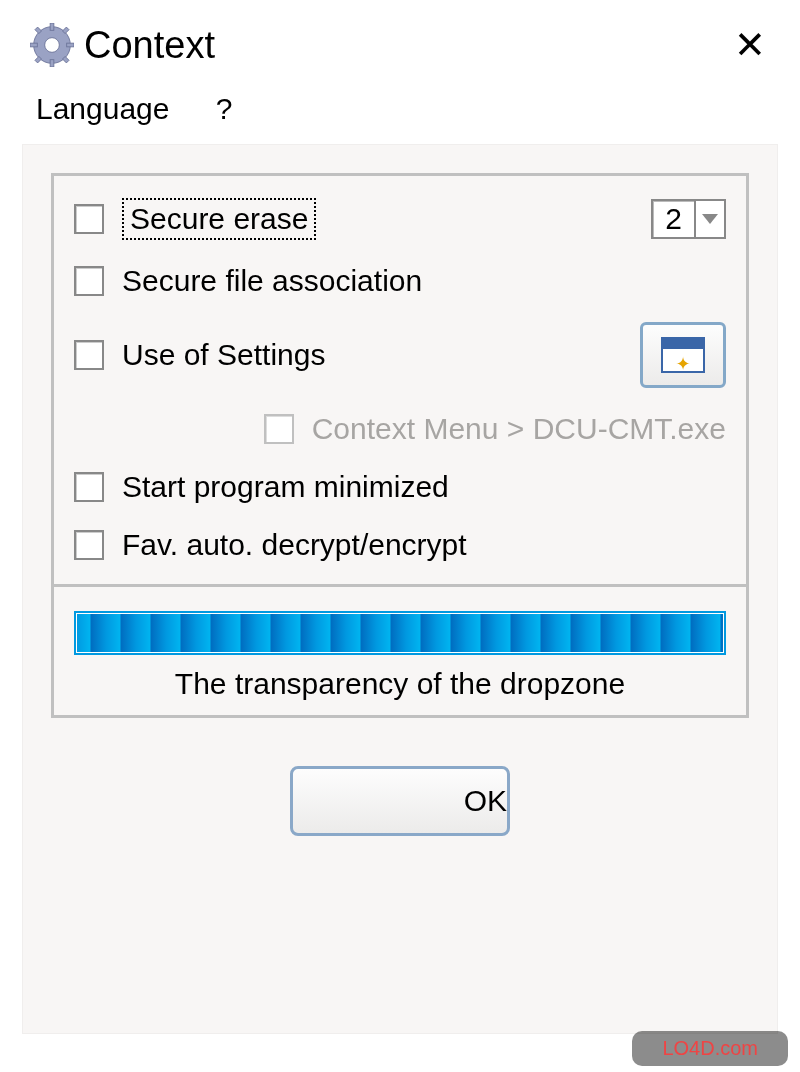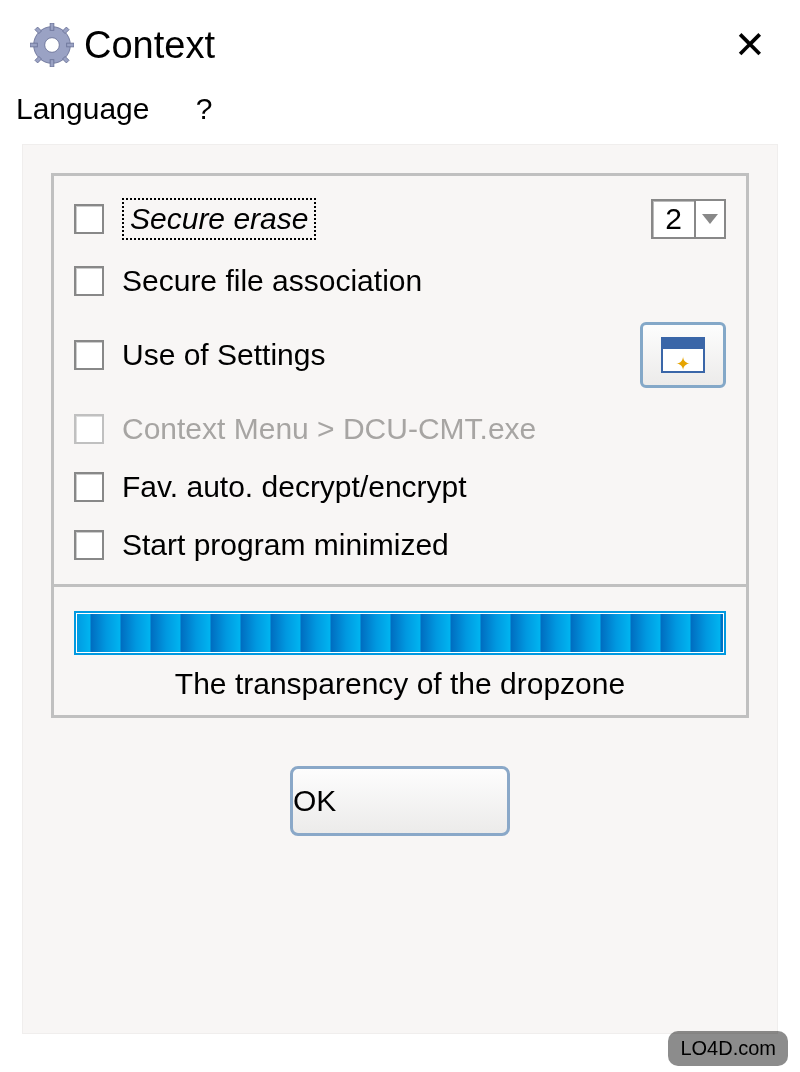--- a/index.html
+++ b/index.html
@@ -35,21 +35,21 @@
     .titlebar .close {
       font-size: 38px;
       color: #000;
       cursor: pointer;
       width: 40px;
       text-align: center;
       font-weight: 300;
       font-family: Arial, sans-serif;
     }
     .menubar {
-      padding: 12px 30px 10px 16px;
+      padding: 12px 30px 10px 36px;
       font-size: 30px;
       color: #000;
     }
     .menubar span {
       margin-right: 38px;
       cursor: default;
     }
     .content-panel {
       margin: 8px 22px 0 22px;
       background: #f8f6f5;
@@ -63,36 +63,35 @@
       padding: 22px 20px 22px 20px;
     }
     .row {
       display: flex;
       align-items: center;
       margin-bottom: 24px;
       font-size: 30px;
       color: #000;
     }
     .row:last-child { margin-bottom: 0; }
-    .row.disabled { color: #a7a5a3; }
+    .row.disabled { color: #a7a5a3; justify-content: flex-end; }
     .checkbox {
       width: 30px;
       height: 30px;
       border: 2px solid #888;
       background: #fff;
       margin-right: 18px;
       flex-shrink: 0;
       box-shadow: inset 1px 1px 0 #ccc;
     }
     .row.disabled .checkbox { border-color: #c0c0c0; box-shadow: inset 1px 1px 0 #ddd; }
     .focus-rect {
       border: 2px dotted #000;
       padding: 2px 6px;
       display: inline-block;
-      font-style: italic;
     }
     .spacer { flex: 1; }
     .dropdown {
       display: flex;
       align-items: center;
       border: 2px solid #888;
       background: #fff;
       height: 40px;
       box-shadow: inset 1px 1px 0 #bbb;
     }
@@ -181,31 +180,31 @@
     .ok-btn {
       width: 220px;
       height: 70px;
       border: 3px solid #8aa8c8;
       border-radius: 8px;
       background: linear-gradient(#fdfdfd, #ecebea);
       font-size: 30px;
       color: #000;
       display: flex;
       align-items: center;
-      justify-content: flex-start;
+      justify-content: flex-end;
       cursor: pointer;
     }
     .watermark {
       position: absolute;
       right: 12px;
       bottom: 6px;
       background: rgba(0,0,0,0.45);
-      color: #000000;
+      color: #ef4444;
       font-size: 20px;
-      padding: 6px 12px;
+      padding: 6px 30px;
       border-radius: 10px;
       font-family: Arial, sans-serif;
     }
   </style>
 </head>
 <body>
 
 <div class="titlebar">
   <svg class="gear" viewBox="0 0 48 48">
     <g fill="#9aa2c4" stroke="#6d759a" stroke-width="1">
@@ -266,26 +265,26 @@
       </div>
     </div>
 
     <div class="row disabled">
       <div class="checkbox"></div>
       <span>Context Menu &gt; DCU-CMT.exe</span>
     </div>
 
     <div class="row">
       <div class="checkbox"></div>
+      <span>Start program minimized</span>
+    </div>
+
+    <div class="row">
+      <div class="checkbox"></div>
       <span>Fav. auto. decrypt/encrypt</span>
-    </div>
-
-    <div class="row">
-      <div class="checkbox"></div>
-      <span>Start program minimized</span>
     </div>
 
   </div>
 
   <div class="group2">
     <div class="slider-track"></div>
     <div class="slider-caption">The transparency of the dropzone</div>
   </div>
 
   <div class="bottom-area">

